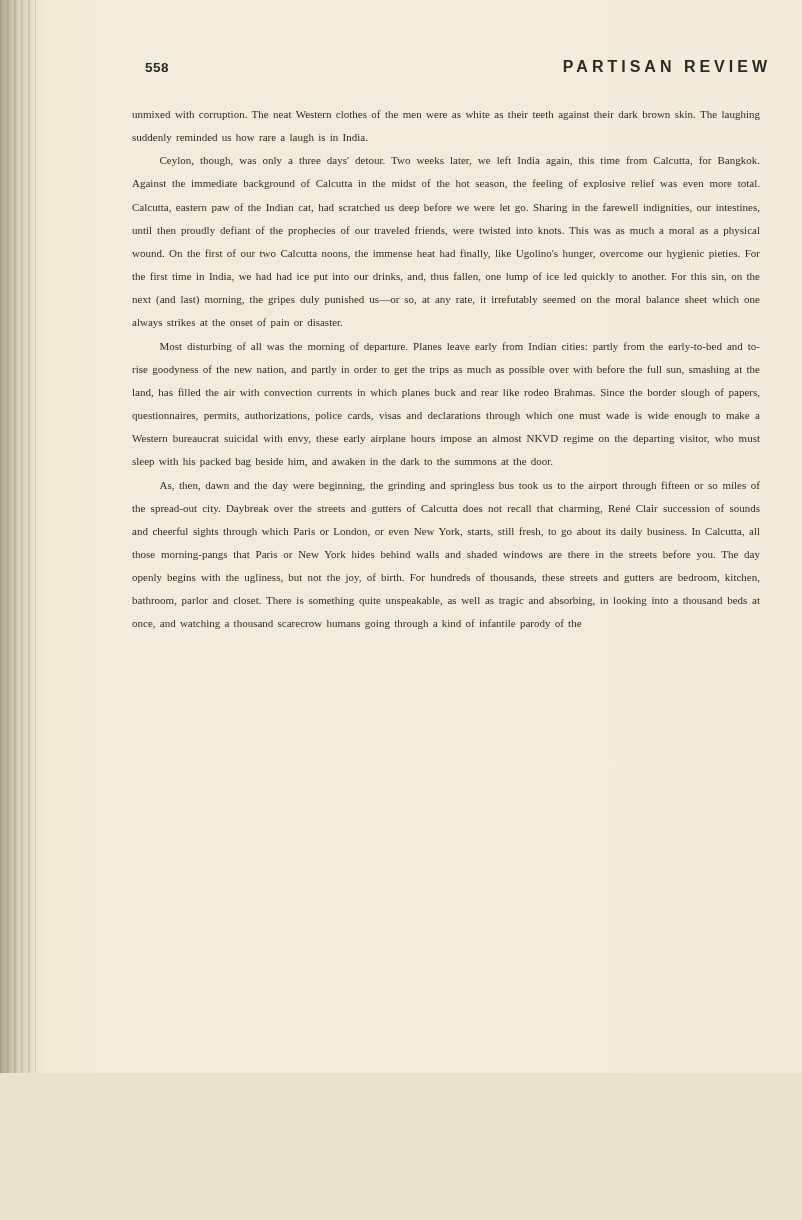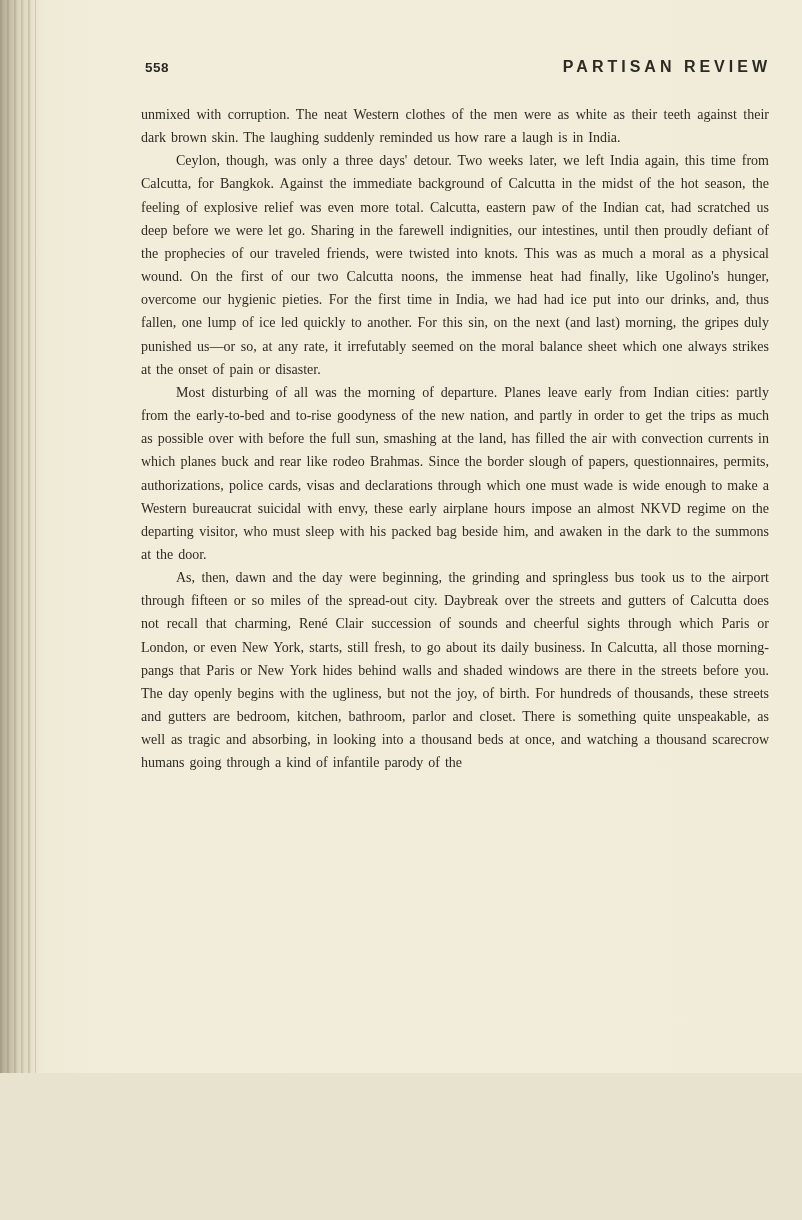--- a/index.html
+++ b/index.html
@@ -45,24 +45,24 @@
     letter-spacing: 0.5px;
   }
   .journal-title {
     font-weight: bold;
     font-size: 16px;
     letter-spacing: 4px;
   }
   .body-text {
     position: absolute;
     top: 103px;
-    left: 141px;
+    left: 132px;
     width: 628px;
     font-family: "Liberation Serif", serif;
-    font-size: 14px;
+    font-size: 11px;
     line-height: 23.15px;
     text-align: justify;
     color: #2e2b23;
     word-spacing: 1.5px;
   }
   .body-text p {
     margin: 0;
     text-indent: 2.5em;
   }
   .body-text p.no-indent {

